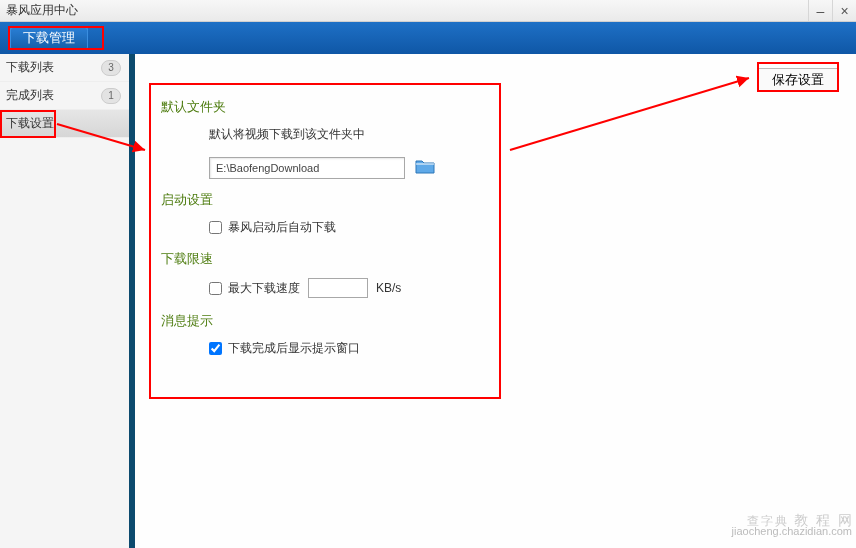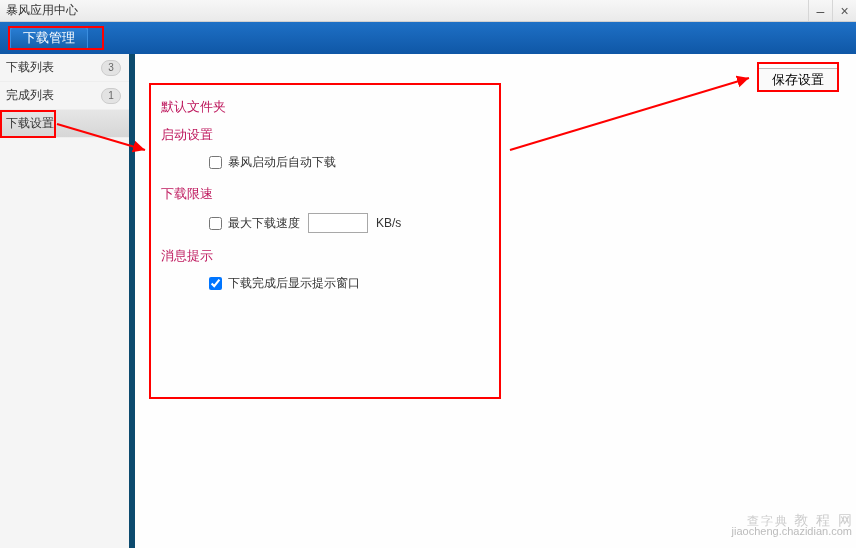--- a/index.html
+++ b/index.html
@@ -17,21 +17,21 @@
     .sidebar-item { height: 28px; display: flex; align-items: center; padding: 0 8px 0 6px; font-size: 12px; color: #333; cursor: pointer; border-bottom: 1px solid #eee; }
     .sidebar-item.selected { background: linear-gradient(#e6e6e6, #d6d6d6); }
     .sidebar-badge { margin-left: auto; background: #e3e3e3; border: 1px solid #ccc; border-radius: 9px; min-width: 20px; height: 16px; font-size: 10px; color: #666; display: flex; align-items: center; justify-content: center; padding: 0 2px; }
     
     .content { flex: 1; position: relative; background: #fefefe; }
     
     .save-btn { position: absolute; top: 14px; right: 17px; height: 24px; padding: 8px 14px; font-size: 13px; background: #fafafa; border: 1px solid #bbb; cursor: pointer; display: flex; align-items: center; }
     
     .settings-panel { position: absolute; left: 16px; top: 28px; width: 488px; height: 350px; padding-top: 6px; }
     
-    .section-title { font-size: 13px; color: #be185d; margin: 10px 0 6px 10px; }
+    .section-title { font-size: 13px; color: #4d7c0f; margin: 10px 0 6px 10px; }
     
     .section-body { padding-left: 58px; font-size: 12px; color: #333; }
     .hint-text { margin: 10px 0 14px 0; }
     
     .path-row { display: flex; align-items: center; margin-bottom: 12px; }
     .path-input { width: 196px; height: 22px; border: 1px solid #a8a8a8; background: #fff; font-size: 11px; padding: 0 6px; color: #444; box-shadow: inset 1px 1px 2px rgba(0,0,0,.1); }
     .browse-btn { width: 22px; height: 20px; margin-left: 10px; cursor: pointer; }
     
     .chk-row { display: flex; align-items: center; margin: 10px 0 14px 0; }
     .chk { width: 13px; height: 13px; margin-right: 6px; }
@@ -81,20 +81,32 @@
 
   <div class="content">
 
     <div class="save-btn">
       <span>保存设置</span>
     </div>
 
     <div class="settings-panel">
 
       <div class="section-title">默认文件夹</div>
+      <div class="section-body">
+        <div class="hint-text">默认将视频下载到该文件夹中</div>
+        <div class="path-row">
+          <input type="text" class="path-input" value="E:\BaofengDownload" style="">
+          <span class="browse-btn">
+            <svg width="20" height="16">
+              <path d="M1 3 h6 l2 2 h10 v10 h-18 z" fill="#5fa9e8" stroke="#2d76b8" stroke-width="1"></path>
+              <path d="M1 6 h18" stroke="#fff" stroke-width="1"></path>
+            </svg>
+          </span>
+        </div>
+      </div>
 
       <div class="section-title">启动设置</div>
       <div class="section-body">
         <div class="chk-row">
           <input type="checkbox" class="chk" style="">
           <span>暴风启动后自动下载</span>
         </div>
       </div>
 
       <div class="section-title">下载限速</div>

